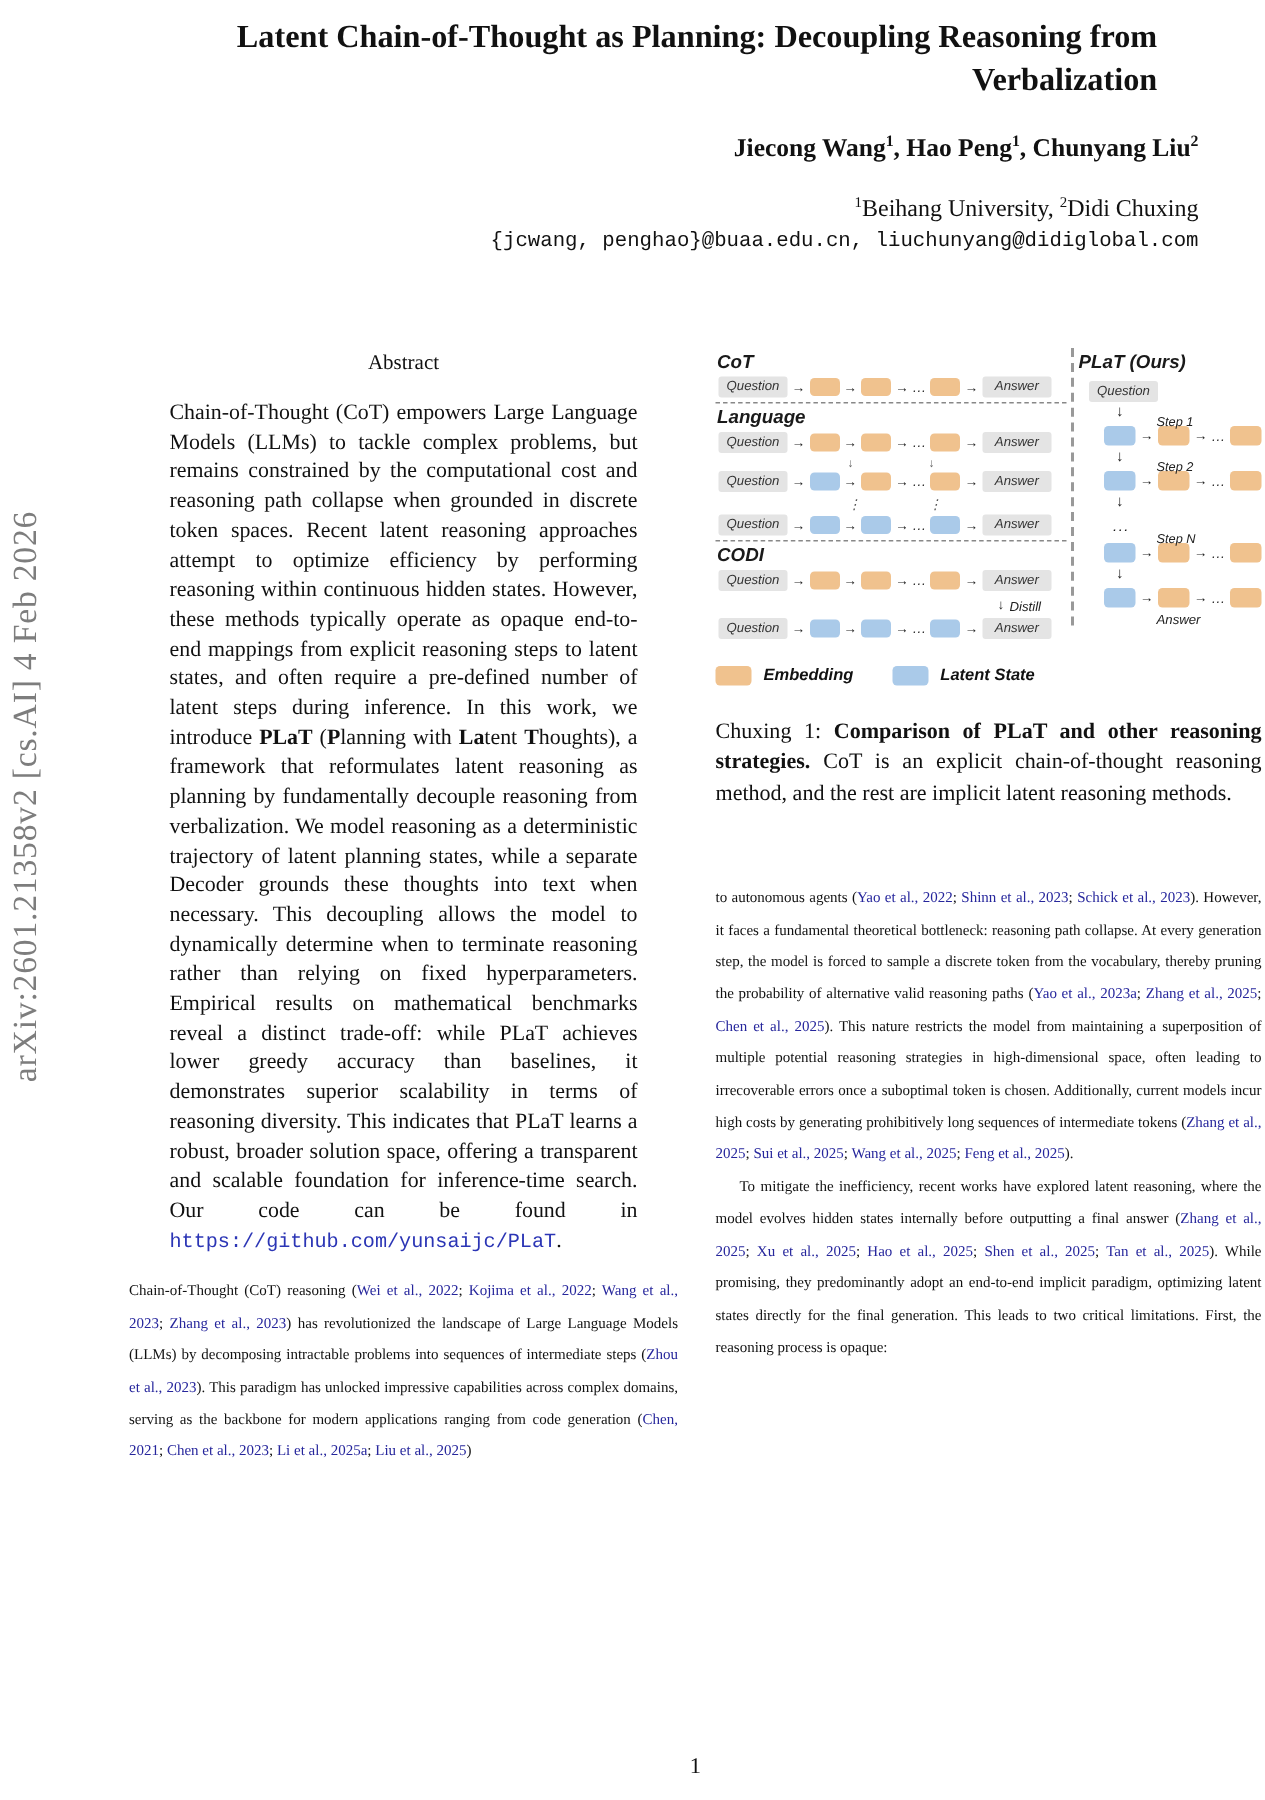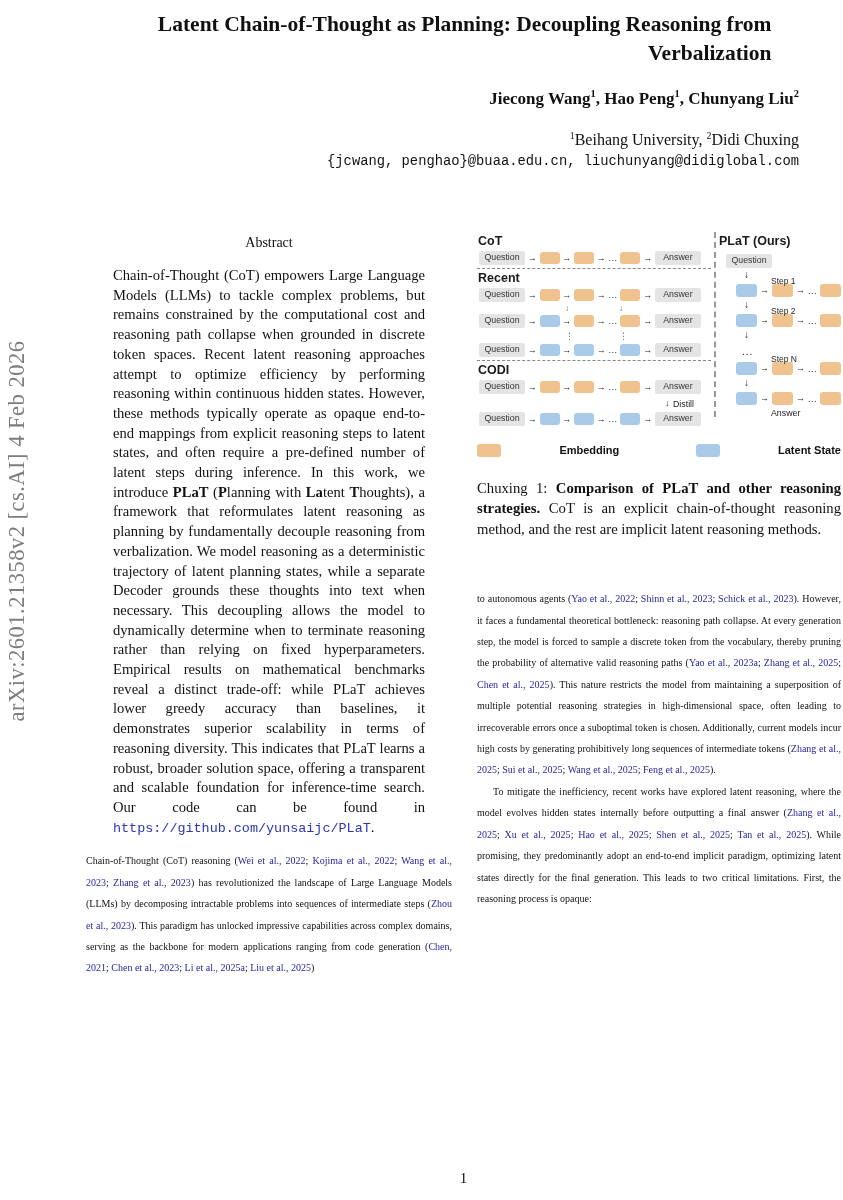--- a/index.html
+++ b/index.html
@@ -31,21 +31,21 @@
   .abstract-body{margin:0 27px;font-size:14.6px;line-height:19.7px;text-align:justify;}
   .section-head{margin-top:16px;font-size:17.5px;font-weight:bold;}
   .section-head .num{margin-right:15px;}
   .body-text{font-size:10px;line-height:21.4px;text-align:justify;margin-top:12px;}
   .indent{text-indent:16px;}
   .cite{color:var(--cite);}
   .url{color:var(--url);font-family:"Liberation Mono",monospace;font-size:.92em;}
   .b{font-weight:bold;}
 
   
-  .figure{position:relative;width:364px;font-family:"Liberation Sans",sans-serif;color:#1a1a1a;}
+  .figure{position:relative;width:364px;font-family:"Liberation Sans",sans-serif;color:#1a1a1a;font-style:italic;}
   .fig-main{display:flex;}
   .fig-left{width:236px;}
   .fig-vsep{border-left:2px dashed #999;height:185px;margin:0 1px;}
   .fig-right{flex:1;position:relative;}
   .fig-sec-label{font-size:12.5px;font-weight:bold;margin:2px 0 3px 1px;}
   .frow{display:flex;align-items:center;justify-content:space-between;width:222px;padding-left:2px;height:14px;margin-bottom:3px;}
   .qbox{background:var(--lb);border-radius:2px;font-size:8.8px;color:#333;width:46px;text-align:center;padding:2px 0;line-height:9.5px;}
   .cell{width:20px;height:12px;border-radius:3px;}
   .cell.e{background:var(--emb);}
   .cell.l{background:var(--lat);}
@@ -65,21 +65,21 @@
   .plat-q{width:46px;margin-left:9px;}
   .pvarr{font-size:10px;color:#222;margin:2px 0 0 27px;height:10px;line-height:9px;}
   .pgroup{position:relative;display:flex;align-items:center;height:14px;margin-top:4px;padding-left:19px;}
   .pgroup .cell{width:21px;height:13px;}
   .pgroup .ar{margin:0 3px;}
   .pgroup .tail{margin-left:auto;}
   .plabel{position:absolute;top:-8px;left:54px;font-size:8.5px;color:#222;}
   .planswer{position:absolute;bottom:-12px;left:54px;font-size:8.8px;color:#222;}
   .phdots{margin:8px 0 2px 25px;font-size:10px;letter-spacing:1px;height:10px;line-height:8px;}
 
-  .legend{display:flex;justify-content:space-between;align-items:center;margin-top:14px;height:14px;}
+  .legend{display:flex;justify-content:flex-start;align-items:center;margin-top:14px;height:14px;}
   .legend .sw{width:24px;height:13px;border-radius:3px;margin-right:8px;}
   .legend .sw.e{background:var(--emb);}
   .legend .sw.l{background:var(--lat);}
   .legend .lt{font-size:11px;font-weight:bold;margin-right:26px;color:#111;}
   .legend .lt.last{margin-right:0;}
 
   .caption{margin-top:21px;font-size:14.7px;line-height:20.4px;text-align:justify;font-family:"Liberation Serif",serif;}
   .rc-body{margin-top:49px;}
   .rc-body .body-text{margin-top:0;}
 
@@ -118,21 +118,21 @@
               <div class="cell e"></div>
               <span class="ar">→</span>
               <div class="cell e"></div>
               <span class="ar">→</span>
               <span class="dots">...</span>
               <div class="cell e"></div>
               <span class="ar">→</span>
               <div class="qbox">Answer</div>
             </div>
             <div class="dashed-h"></div>
-            <div class="fig-sec-label">Recent</div>
+            <div class="fig-sec-label">Language</div>
             <div class="frow">
               <div class="qbox">Question</div>
               <span class="ar">→</span>
               <div class="cell e"></div>
               <span class="ar">→</span>
               <div class="cell e"></div>
               <span class="ar">→</span>
               <span class="dots">...</span>
               <div class="cell e"></div>
               <span class="ar">→</span>

